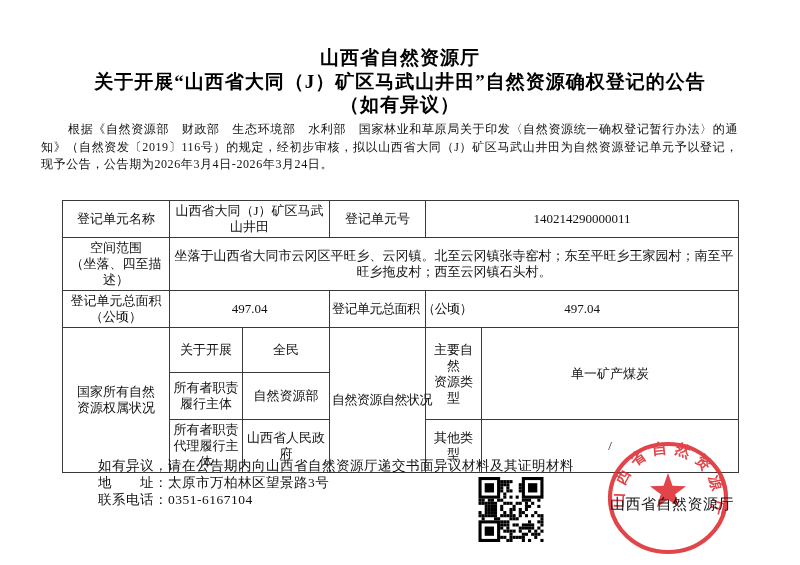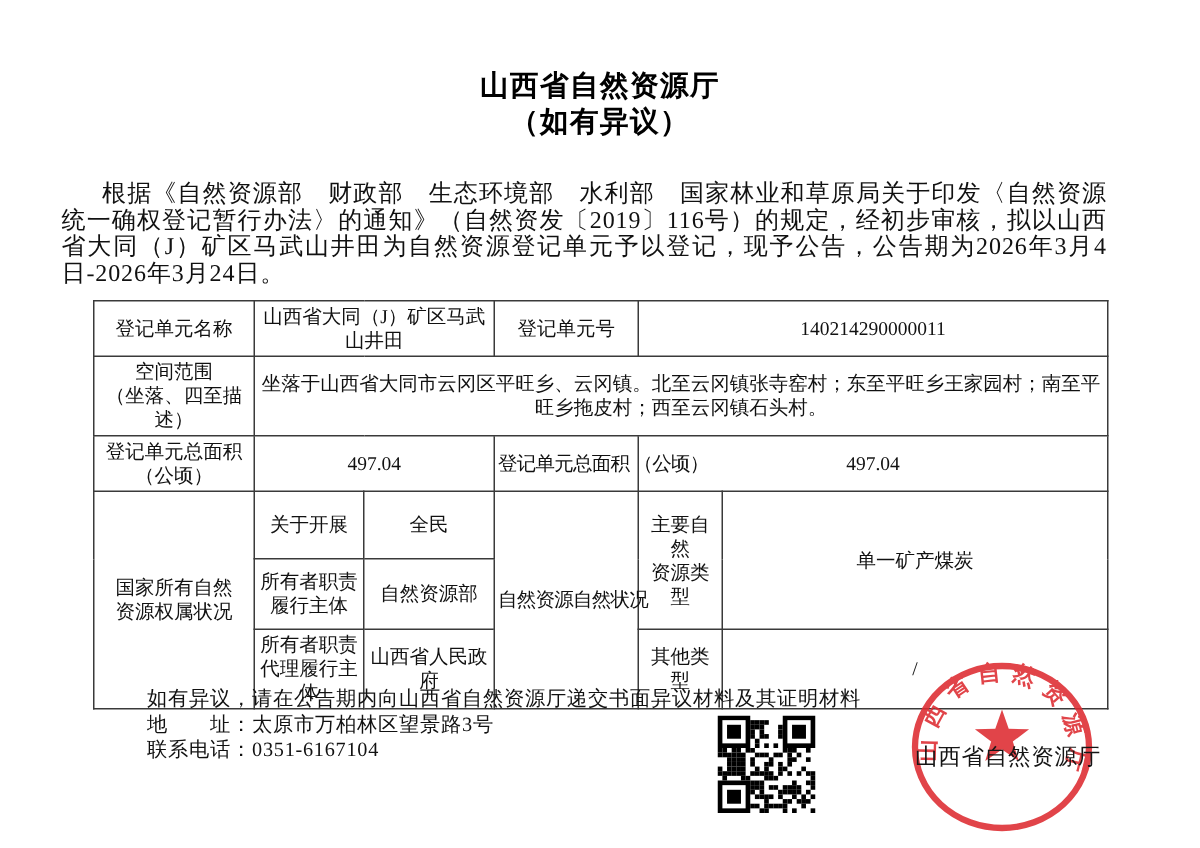--- a/index.html
+++ b/index.html
@@ -4,21 +4,21 @@
 <style>
   html,body{margin:0;padding:0;}
   body{
     width:800px;height:565px;background:#ffffff;overflow:hidden;position:relative;
     font-family:"Liberation Serif","DejaVu Serif",serif;color:#111;
   }
   .page{position:absolute;inset:0;}
   .titles{position:absolute;top:46px;left:0;right:0;text-align:center;
     font-weight:bold;font-size:19px;line-height:23.5px;letter-spacing:1px;color:#000;}
   .para{position:absolute;top:121px;left:41px;width:697px;margin:0;
-    font-size:16px;line-height:17.6px;text-align:justify;text-indent:27px;letter-spacing:0.6px;}
+    font-size:12px;line-height:17.6px;text-align:justify;text-indent:27px;letter-spacing:0.6px;}
   table.reg{position:absolute;top:200px;left:62px;width:676px;border-collapse:collapse;table-layout:fixed;}
   table.reg td{border:1px solid #3a3a3a;text-align:center;vertical-align:middle;
     font-size:13px;padding:2px;line-height:16px;color:#111;}
   td.leftcell{text-align:left;padding:3px 5px;line-height:19px;}
   td.pre{white-space:pre-line;}
   td.sm{font-size:12px;letter-spacing:-0.5px;white-space:nowrap;}
   td.own{padding:0 9px;}
   .footer{position:absolute;top:457px;left:98px;font-size:13.5px;line-height:17.2px;letter-spacing:0.5px;}
   .fline{white-space:pre;}
   #qr-svg{position:absolute;left:478px;top:477px;}
@@ -28,20 +28,21 @@
   .sig-org{top:495px;}
   .sig-date{top:513px;}
 </style>
 </head>
 <body>
 
 <div class="page">
 
   <div class="titles">
     <div>山西省自然资源厅</div>
+    <div>关于开展“山西省大同（J）矿区马武山井田”自然资源确权登记的公告</div>
     <div>（如有异议）</div>
   </div>
 
   <p class="para">根据《自然资源部　财政部　生态环境部　水利部　国家林业和草原局关于印发〈自然资源统一确权登记暂行办法〉的通知》（自然资发〔2019〕116号）的规定，经初步审核，拟以山西省大同（J）矿区马武山井田为自然资源登记单元予以登记，现予公告，公告期为2026年3月4日-2026年3月24日。</p>
 
   <table class="reg">
     <colgroup>
       <col style="width:107px">
         <col style="width:73px">
         <col style="width:87px">

